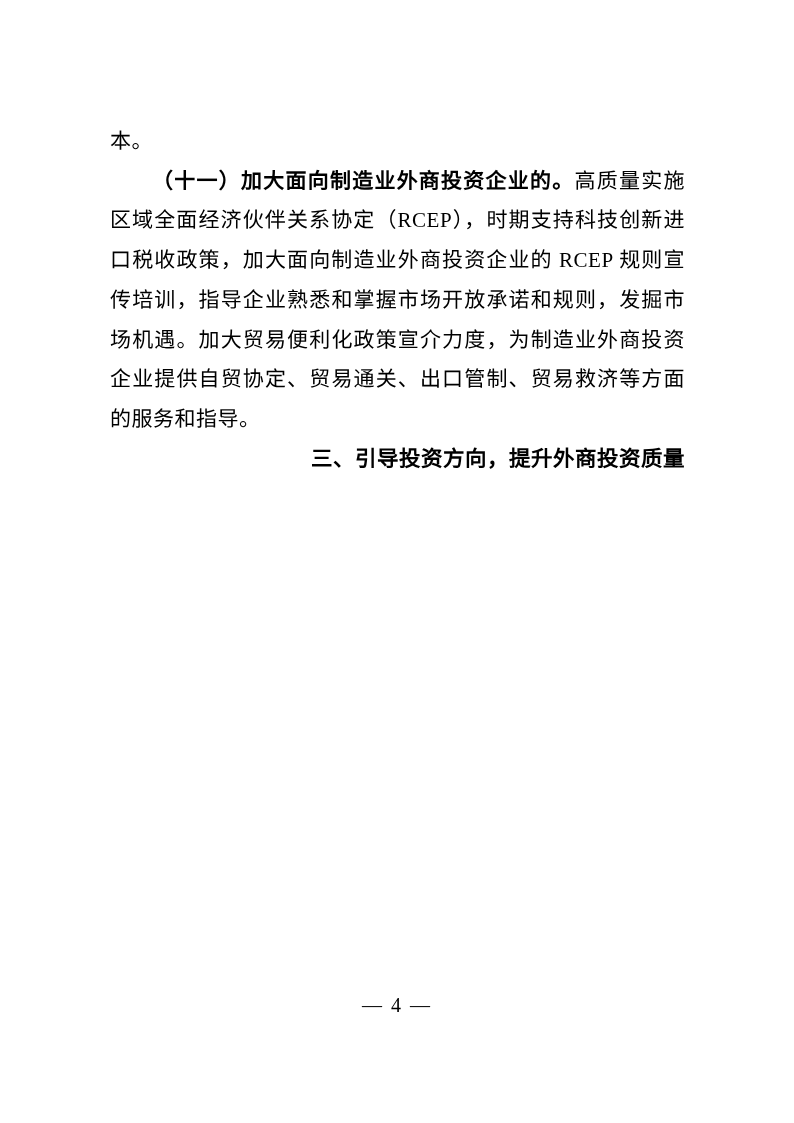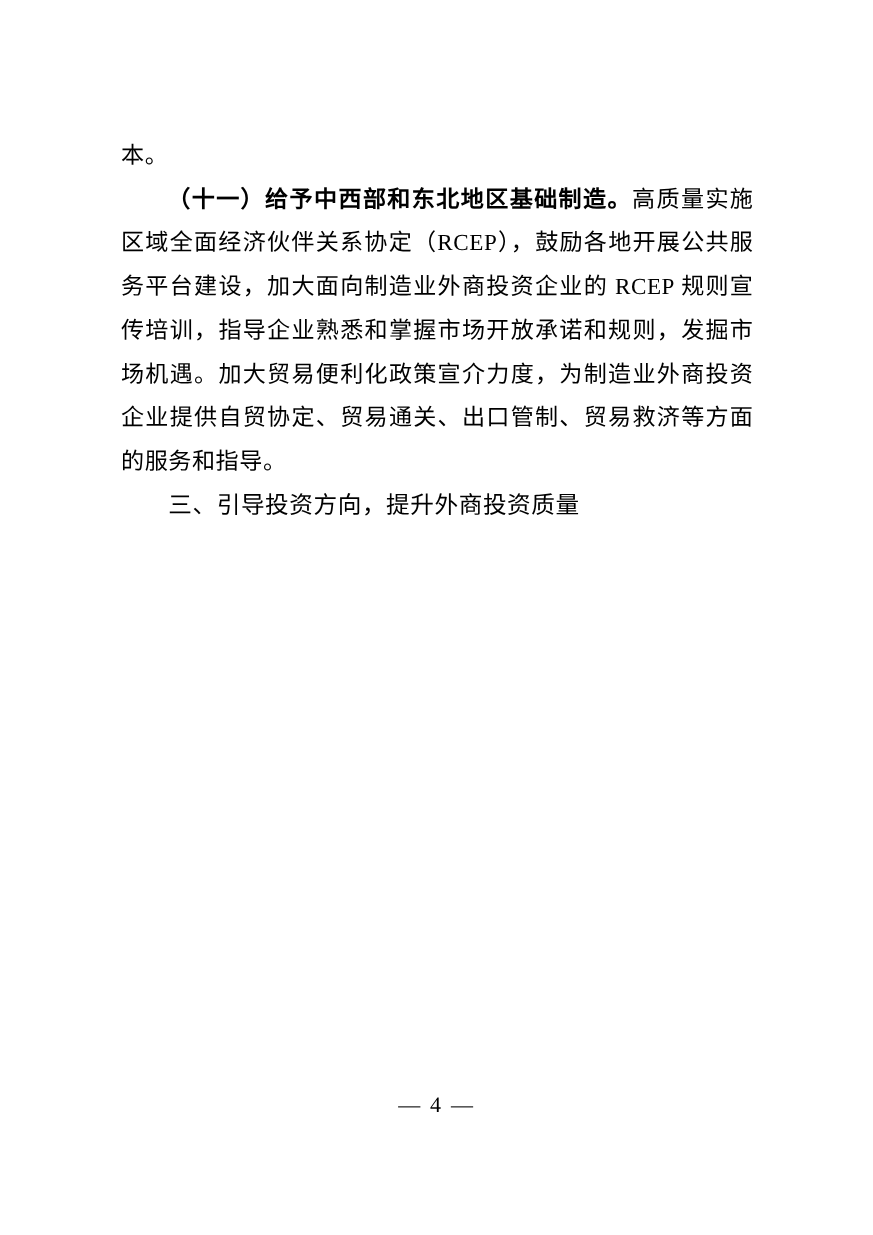--- a/index.html
+++ b/index.html
@@ -29,46 +29,47 @@
   }
   .indent {
     text-indent: 2em;
   }
   .lead {
     font-weight: bold;
   }
   .section-heading {
     margin: 0;
     font-family: "Liberation Sans", "DejaVu Sans", sans-serif;
-    font-weight: normal;
+    font-weight: bold;
     font-size: 21.5px;
     line-height: 39.7px;
     text-indent: 2em;
     letter-spacing: 0.5px;
+    text-align: right;
   }
   .page-number {
     position: absolute;
     left: 0;
     right: 0;
     top: 994px;
     text-align: center;
     font-family: "Liberation Serif", "DejaVu Serif", serif;
     font-size: 20px;
     letter-spacing: 2px;
     color: #000000;
   }
 </style>
 </head>
 <body>
 
 <div class="page">
 
   <p class="body-para">本。</p>
 
-  <p class="body-para indent"><span class="lead">（十一）给予中西部和东北地区基础制造。</span><span>高质量实施区域全面经济伙伴关系协定（RCEP），鼓励各地开展公共服务平台建设，加大面向制造业外商投资企业的 RCEP 规则宣传培训，指导企业熟悉和掌握市场开放承诺和规则，发掘市场机遇。加大贸易便利化政策宣介力度，为制造业外商投资企业提供自贸协定、贸易通关、出口管制、贸易救济等方面的服务和指导。</span></p>
+  <p class="body-para indent"><span class="lead">（十一）加大面向制造业外商投资企业的。</span><span>高质量实施区域全面经济伙伴关系协定（RCEP），时期支持科技创新进口税收政策，加大面向制造业外商投资企业的 RCEP 规则宣传培训，指导企业熟悉和掌握市场开放承诺和规则，发掘市场机遇。加大贸易便利化政策宣介力度，为制造业外商投资企业提供自贸协定、贸易通关、出口管制、贸易救济等方面的服务和指导。</span></p>
 
   <h2 class="section-heading">三、引导投资方向，提升外商投资质量</h2>
 
 
 
   <div class="page-number">— 4 —</div>
 
 </div>
 
 </body></html>

